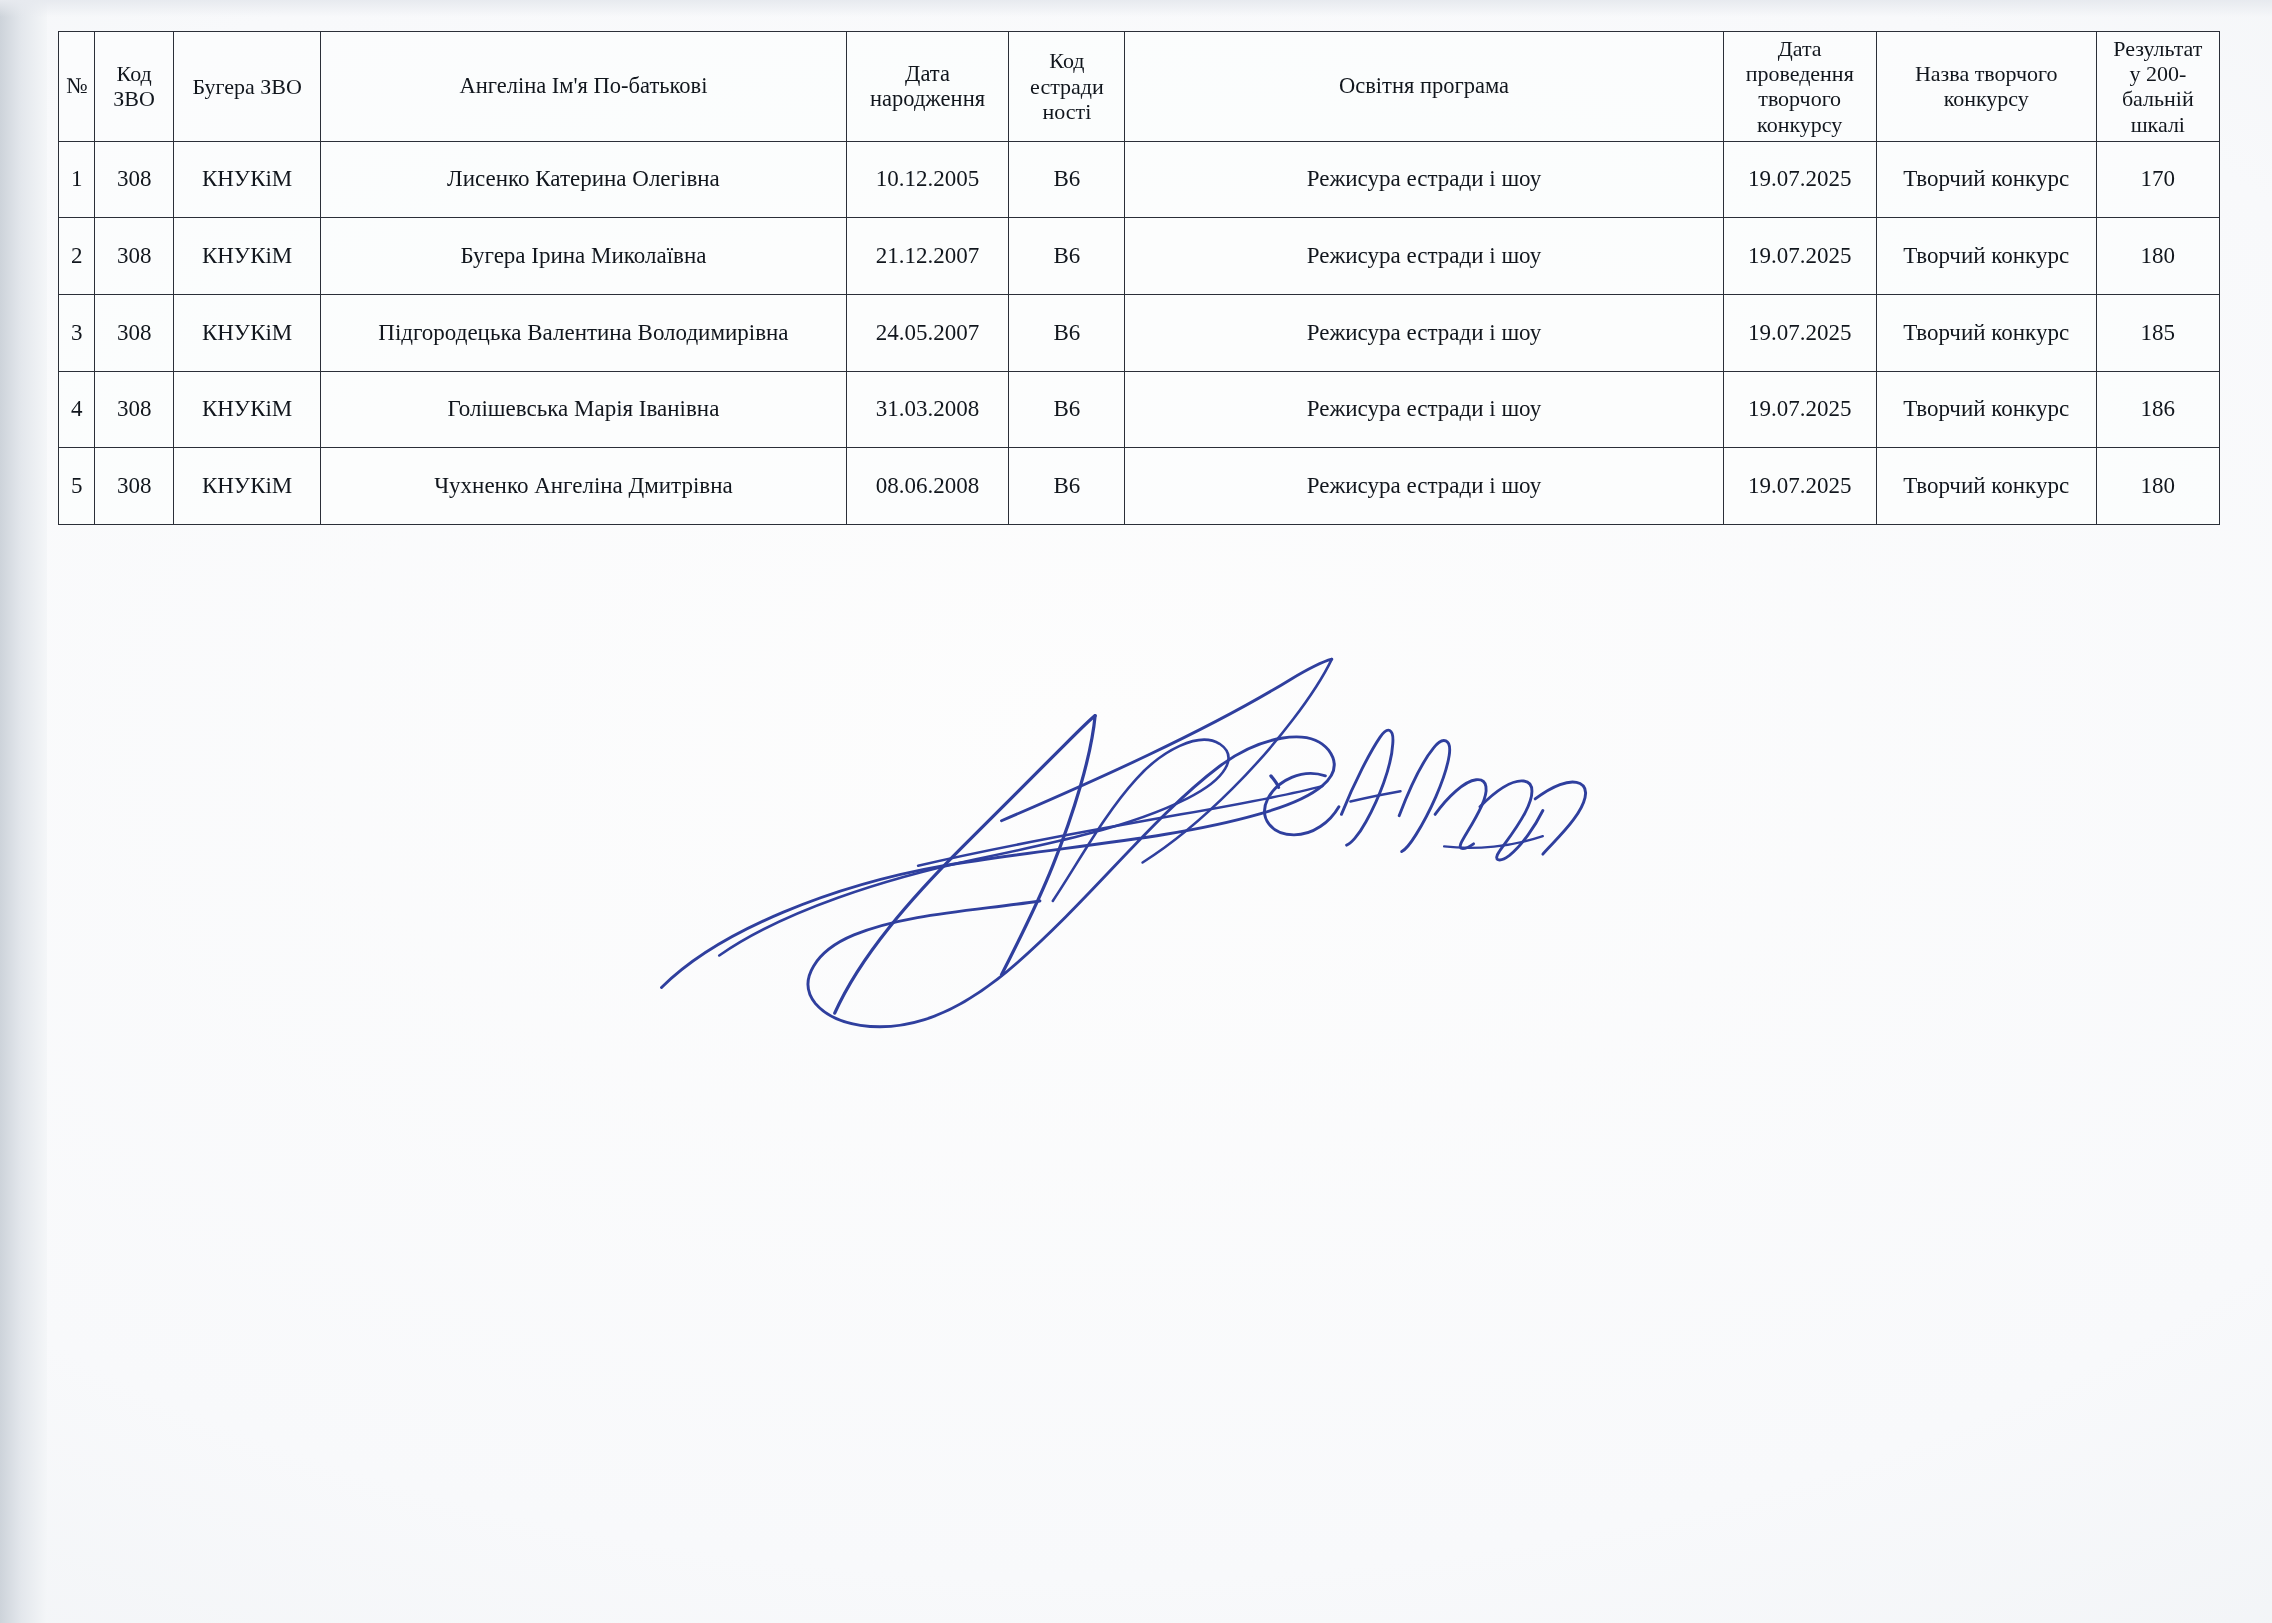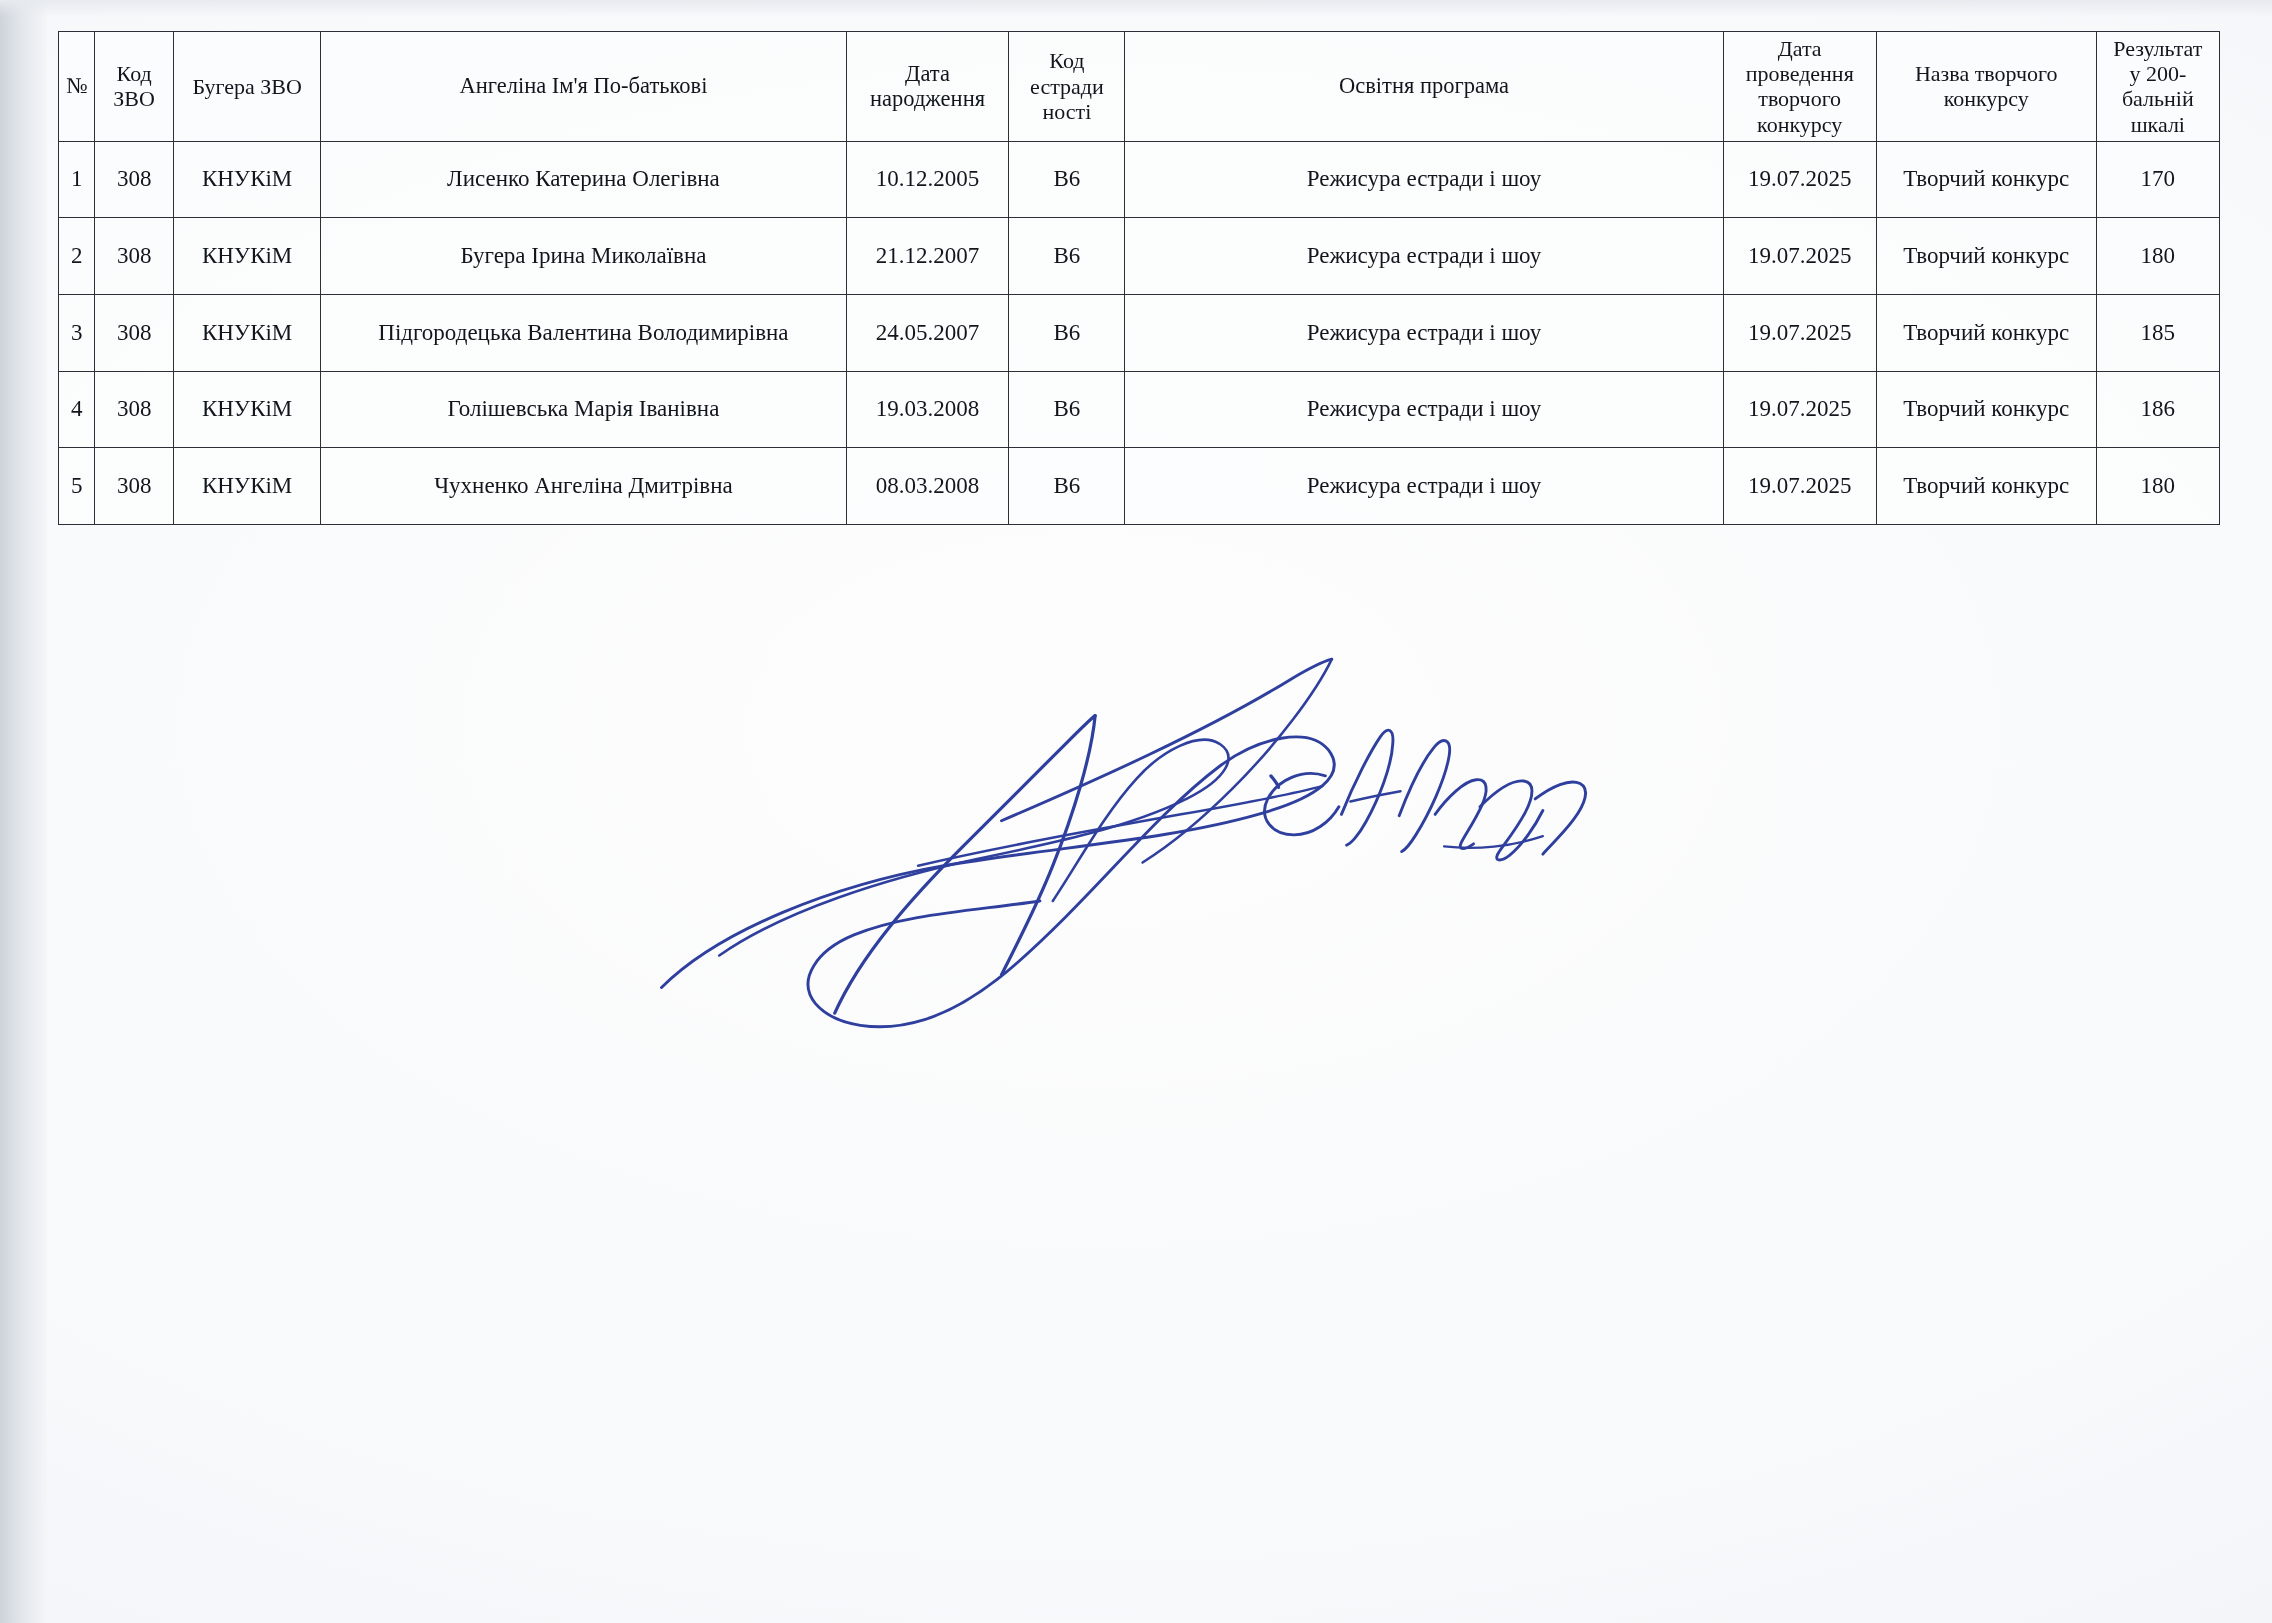--- a/index.html
+++ b/index.html
@@ -199,33 +199,33 @@
           <td>Режисура естради і шоу</td>
           <td>19.07.2025</td>
           <td>Творчий конкурс</td>
           <td>185</td>
         </tr>
         <tr>
           <td>4</td>
           <td>308</td>
           <td>КНУКіМ</td>
           <td>Голішевська Марія Іванівна</td>
-          <td>19.03.2008</td>
+          <td>31.03.2008</td>
           <td>В6</td>
           <td>Режисура естради і шоу</td>
           <td>19.07.2025</td>
           <td>Творчий конкурс</td>
           <td>186</td>
         </tr>
         <tr>
           <td>5</td>
           <td>308</td>
           <td>КНУКіМ</td>
           <td>Чухненко Ангеліна Дмитрівна</td>
-          <td>08.03.2008</td>
+          <td>08.06.2008</td>
           <td>В6</td>
           <td>Режисура естради і шоу</td>
           <td>19.07.2025</td>
           <td>Творчий конкурс</td>
           <td>180</td>
         </tr>
       </tbody>
     </table>
   </div>
 

